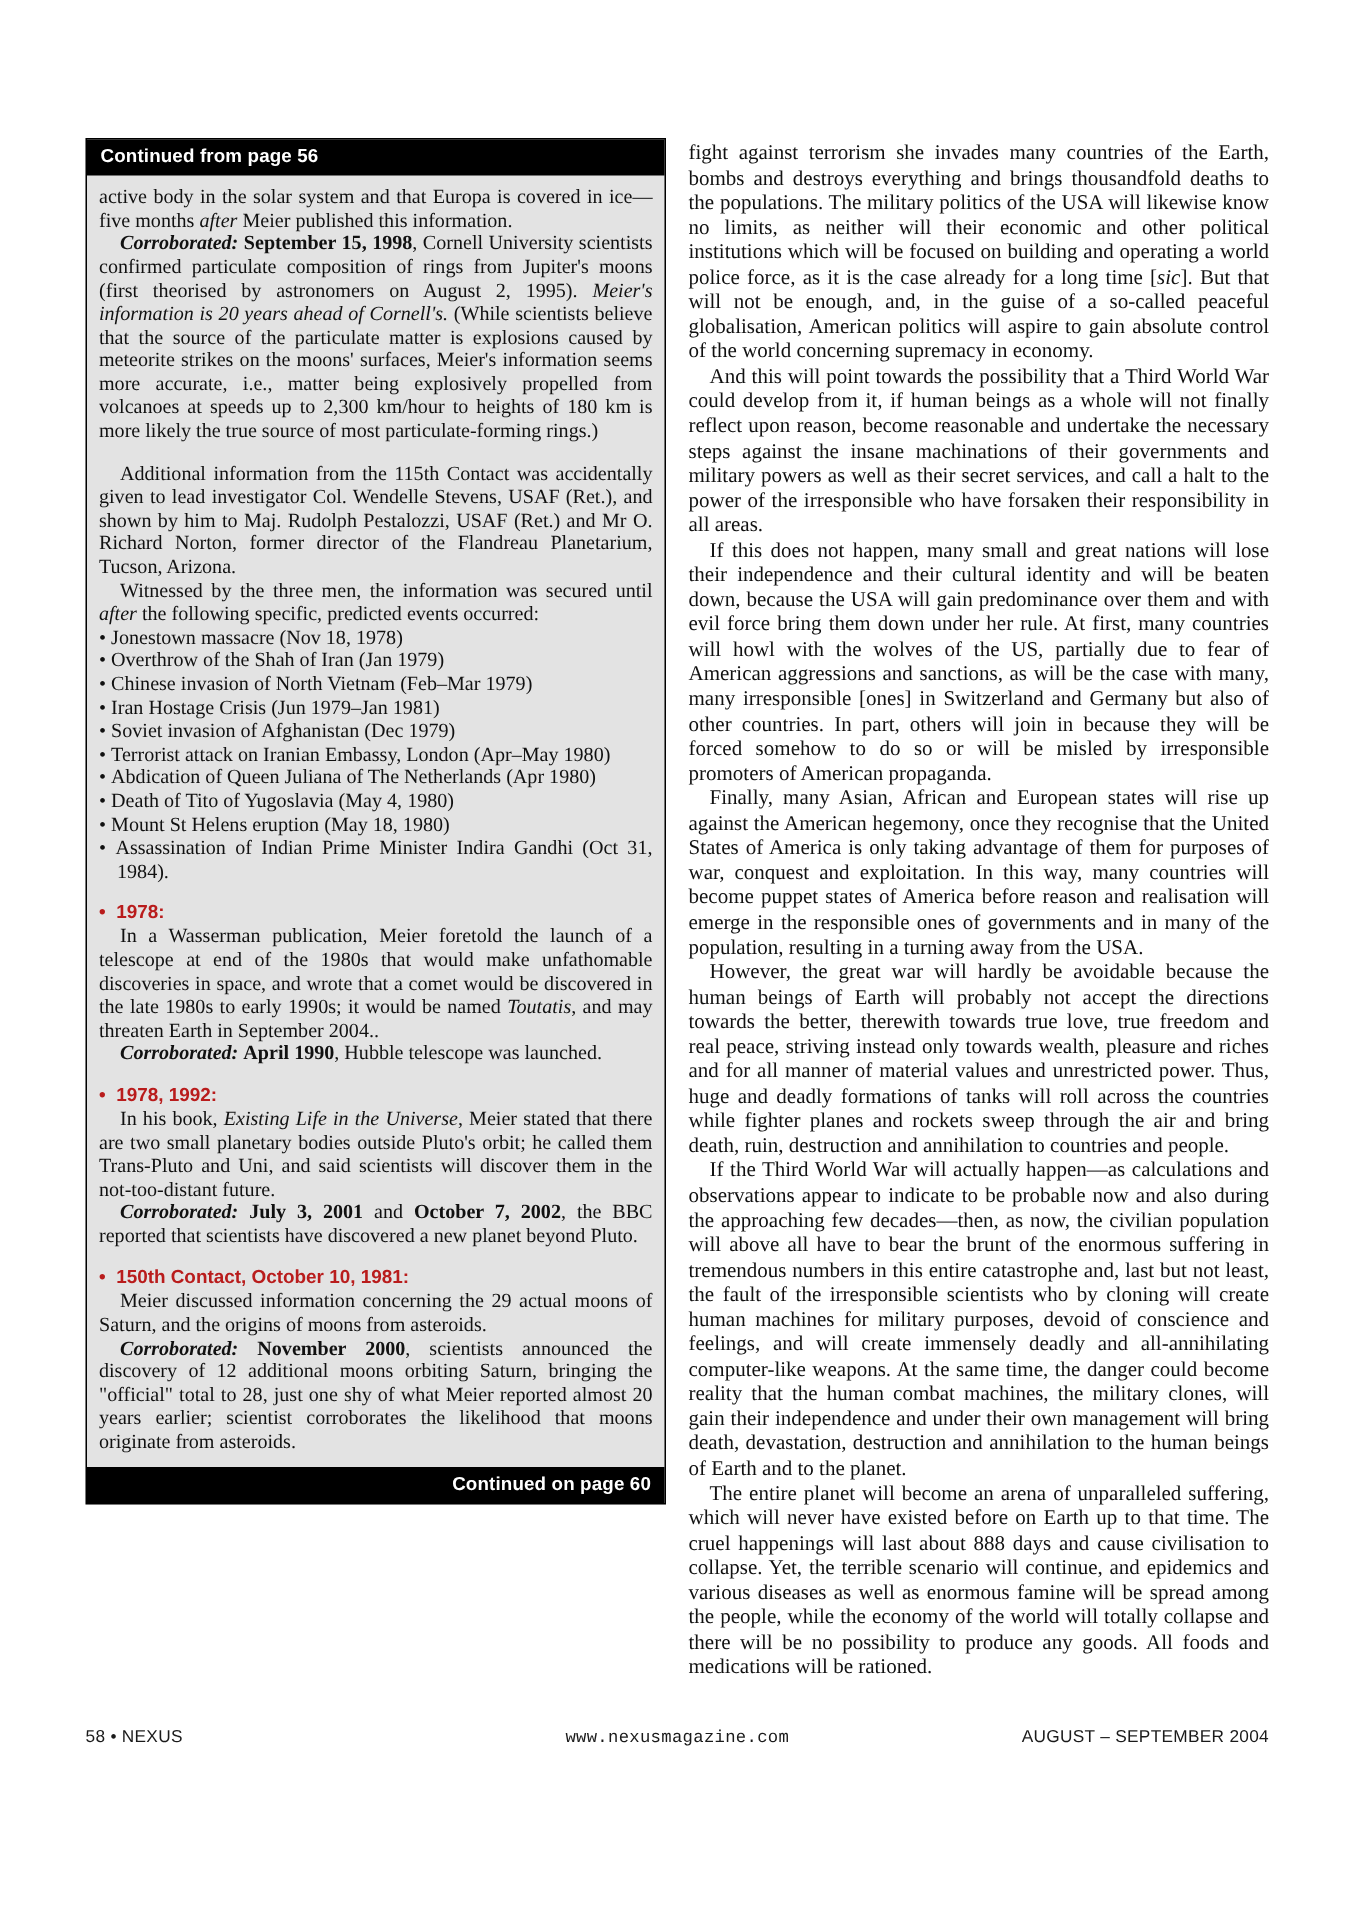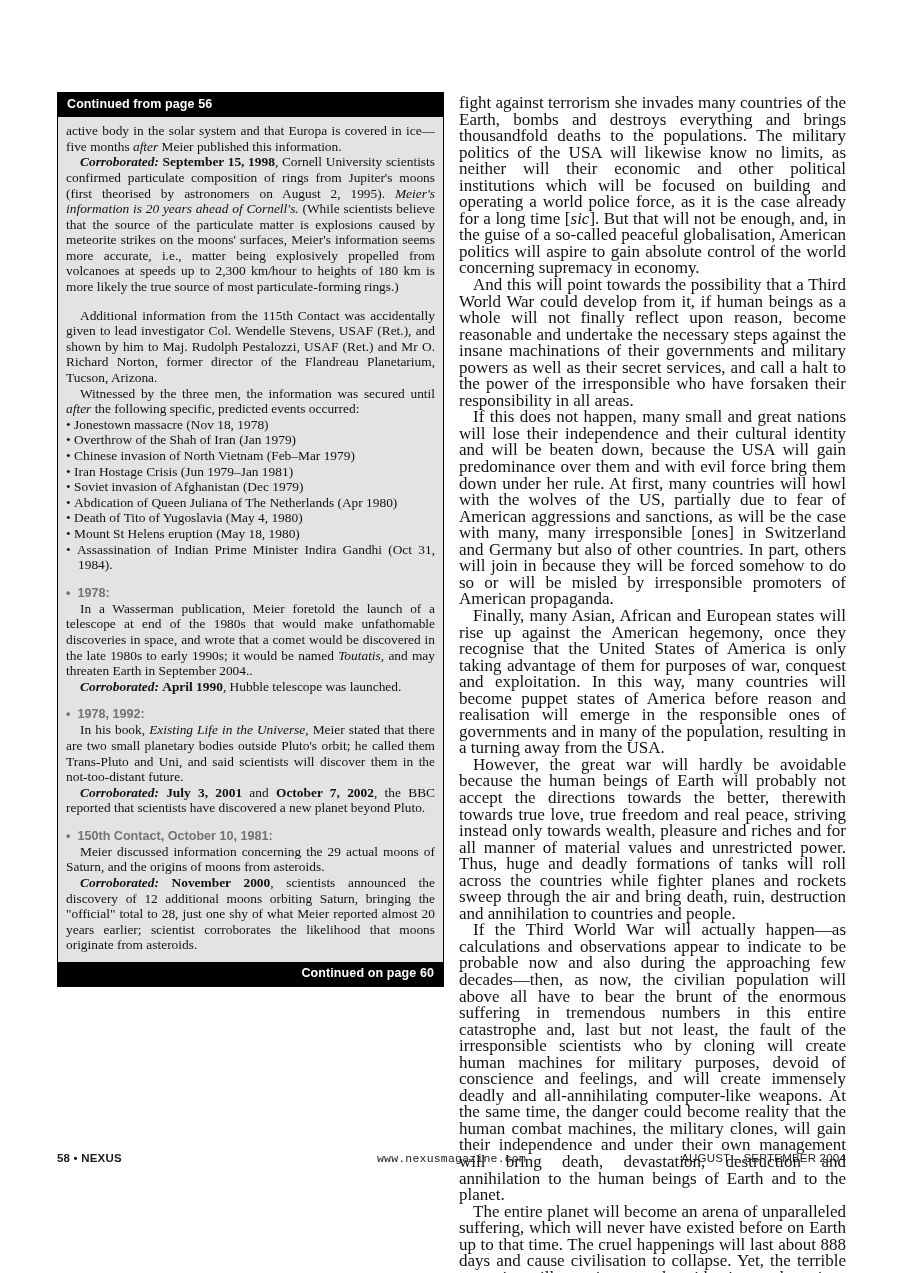--- a/index.html
+++ b/index.html
@@ -104,29 +104,29 @@
   }
 
   .sec-head {
     font-family: "Liberation Sans", sans-serif;
     font-weight: bold;
     font-size: 12.6px;
     line-height: 15px;
     margin: 0;
     padding-left: 12px;
     text-indent: -12px;
-    color: #737373;
+    color: #b91c1c;
   }
   .sec-head::before { content: "\2022\00a0\00a0"; }
   .sec-gap { margin-top: 13px; }
 
   
   .rp {
     font-family: "Liberation Serif", serif;
-    font-size: 17px;
+    font-size: 14px;
     line-height: 16.55px;
     text-align: justify;
     margin: 0;
     text-indent: 14px;
     hyphens: auto;
     -webkit-hyphens: auto;
   }
   .rp.noindent { text-indent: 0; }
   .rp i, .rp em { font-style: italic; }
 
@@ -136,21 +136,21 @@
     left: 57px;
     top: 1152px;
     width: 789px;
     height: 16px;
     font-family: "Liberation Sans", sans-serif;
     font-size: 11.5px;
     color: #1a1a1a;
     letter-spacing: 0.2px;
   }
   .footer .f-left {
-    position: absolute; left: 0; top: 0; font-weight: bold;
+    position: absolute; left: 0; top: 0;
   }
   .footer .f-center {
     position: absolute; left: 0; top: 0; width: 789px;
     text-align: center;
     font-family: Liberation Mono, monospace;
   }
   .footer .f-right {
     position: absolute; right: 0; top: 0;
     text-align: right;
   }
@@ -176,20 +176,21 @@
           <p class="bp gap"><span>Additional information from the 115th Contact was accidentally given to lead investigator Col. Wendelle Stevens, USAF (Ret.), and shown by him to Maj. Rudolph Pestalozzi, USAF (Ret.) and Mr O. Richard Norton, former director of the Flandreau Planetarium, Tucson, Arizona.</span></p>
 
           <p class="bp"><span>Witnessed by the three men, the information was secured until <i>after</i> the following specific, predicted events occurred:</span></p>
 
           <ul class="events">
             <li>Jonestown massacre (Nov 18, 1978)</li>
             <li>Overthrow of the Shah of Iran (Jan 1979)</li>
             <li>Chinese invasion of North Vietnam (Feb–Mar 1979)</li>
             <li>Iran Hostage Crisis (Jun 1979–Jan 1981)</li>
             <li>Soviet invasion of Afghanistan (Dec 1979)</li>
+            <li>Terrorist attack on Iranian Embassy, London (Apr–May 1980)</li>
             <li>Abdication of Queen Juliana of The Netherlands (Apr 1980)</li>
             <li>Death of Tito of Yugoslavia (May 4, 1980)</li>
             <li>Mount St Helens eruption (May 18, 1980)</li>
             <li>Assassination of Indian Prime Minister Indira Gandhi (Oct 31, 1984).</li>
           </ul>
 
           <div class="sec-head sec-gap">1978:</div>
           <p class="bp"><span>In a Wasserman publication, Meier foretold the launch of a telescope at end of the 1980s that would make unfathomable discoveries in space, and wrote that a comet would be discovered in the late 1980s to early 1990s; it would be named <i>Toutatis</i>, and may threaten Earth in September 2004..</span></p>
           <p class="bp"><span><b><i>Corroborated:</i></b> <b>April 1990</b>, Hubble telescope was launched.</span></p>
 

